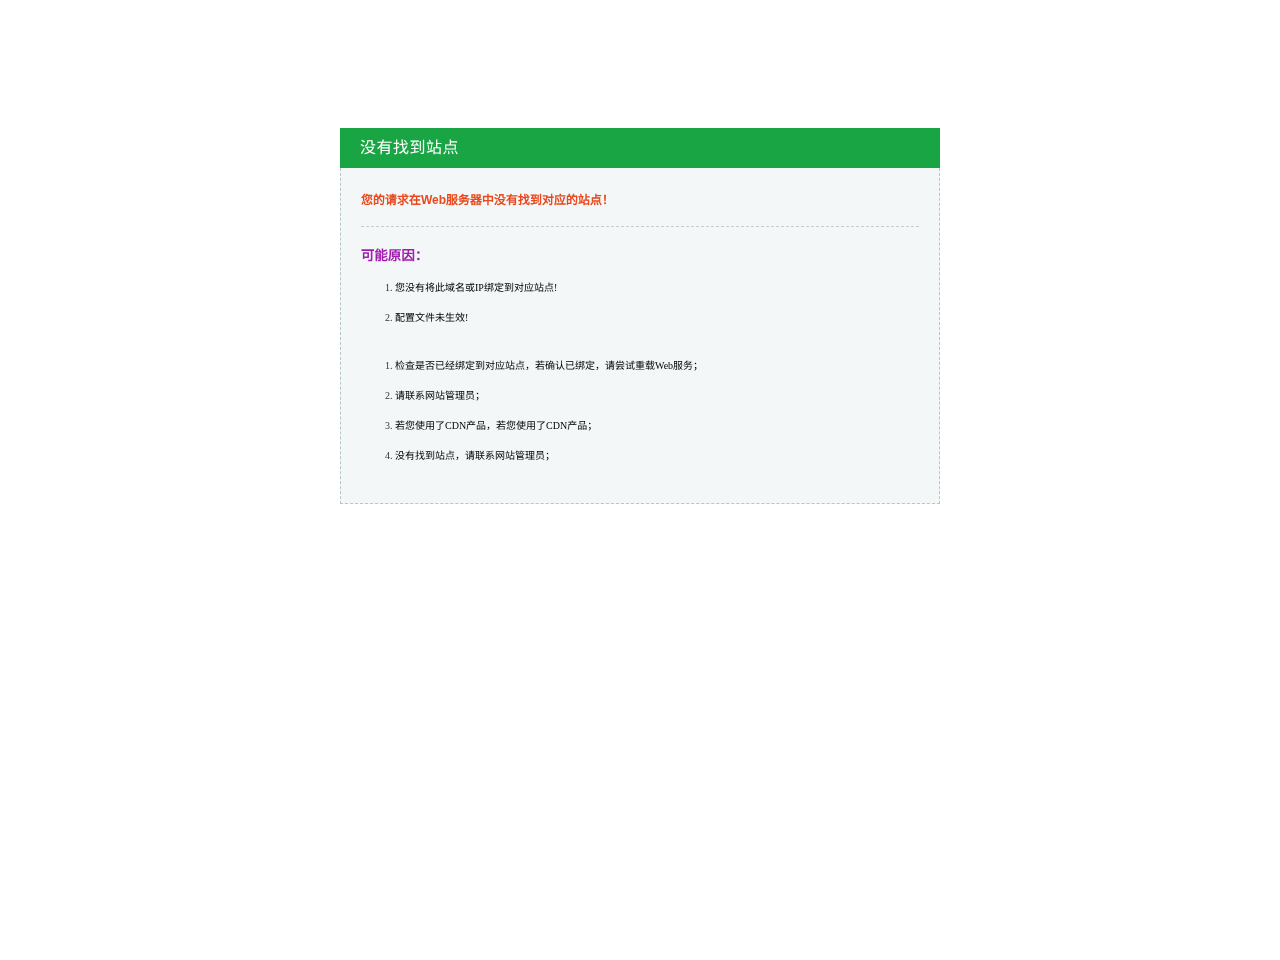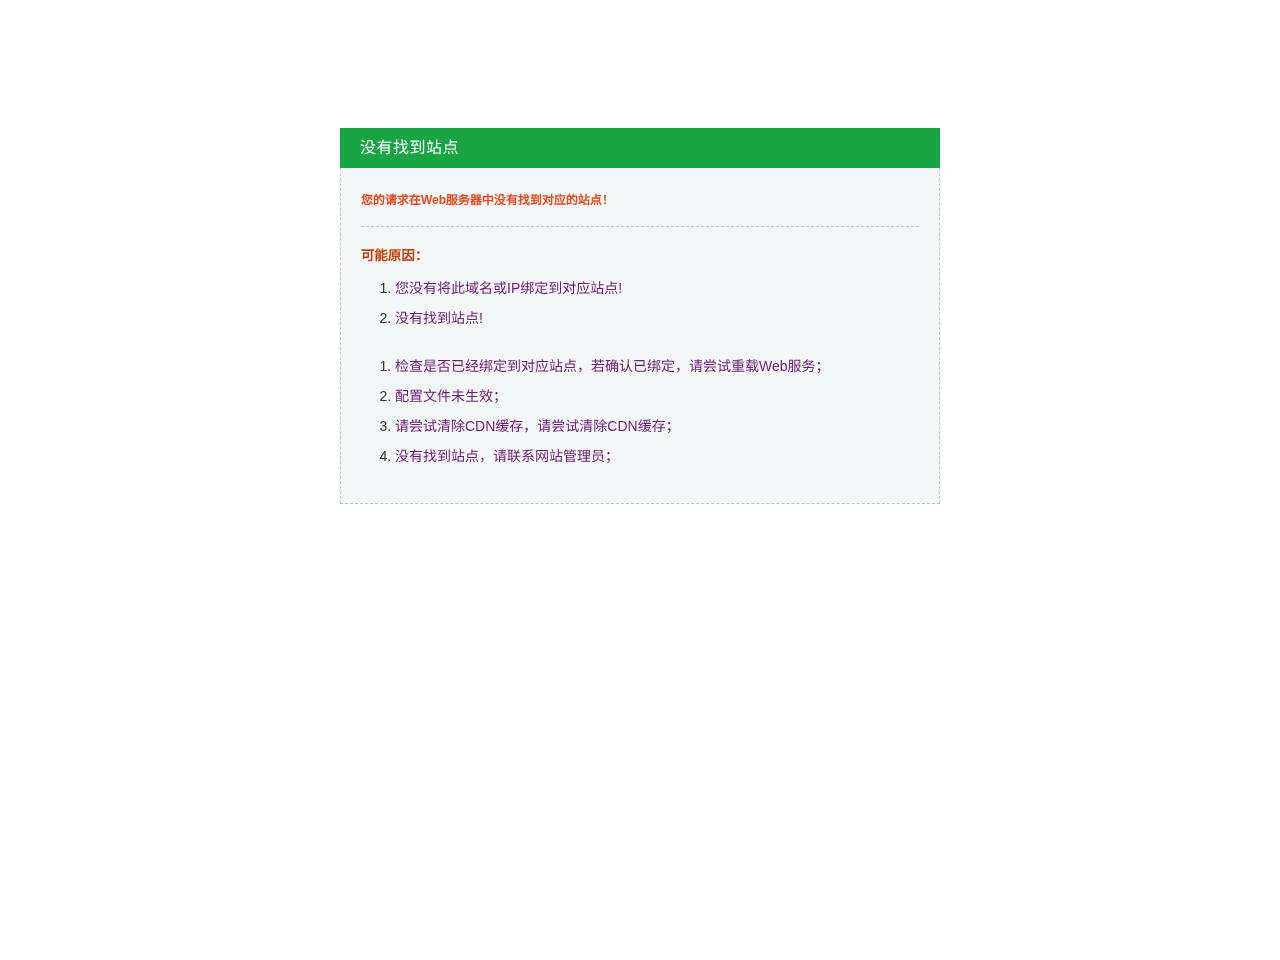--- a/index.html
+++ b/index.html
@@ -57,30 +57,31 @@
   .divider {
     border: none;
     border-top: 1px dashed #c3ced1;
     margin: 0 0 18px 0;
     height: 0;
   }
 
   .section-title {
     font-size: 13.5px;
     font-weight: bold;
-    color: #c2410c;
+    color: #a21caf;
     margin: 0 0 6px 0;
     line-height: 22px;
   }
 
   ol.reason-list, ol.solution-list {
     margin: 0 0 18px 0;
     padding-left: 34px;
-    color: #701a75;
-    font-size: 14px;
+    color: #000000;
+    font-size: 10px;
+    font-family: Liberation Serif, serif;
   }
 
   ol.solution-list {
     margin-bottom: 8px;
   }
 
   ol li {
     line-height: 30px;
   }
 
@@ -100,27 +101,27 @@
     <div class="panel-body">
 
       <p class="alert">您的请求在Web服务器中没有找到对应的站点！</p>
 
       <hr class="divider">
 
       <div class="section-title">可能原因：</div>
 
       <ol class="reason-list">
         <li>您没有将此域名或IP绑定到对应站点!</li>
-        <li>没有找到站点!</li>
+        <li>配置文件未生效!</li>
       </ol>
 
 
       <ol class="solution-list">
         <li>检查是否已经绑定到对应站点，若确认已绑定，请尝试重载Web服务；</li>
-        <li>配置文件未生效；</li>
-        <li>请尝试清除CDN缓存，请尝试清除CDN缓存；</li>
+        <li>请联系网站管理员；</li>
+        <li>若您使用了CDN产品，若您使用了CDN产品；</li>
         <li>没有找到站点，请联系网站管理员；</li>
       </ol>
 
     </div>
   </div>
 
 </div>
 
 </body></html>

